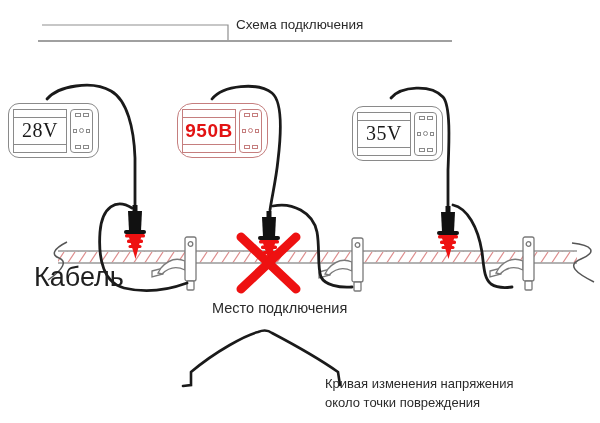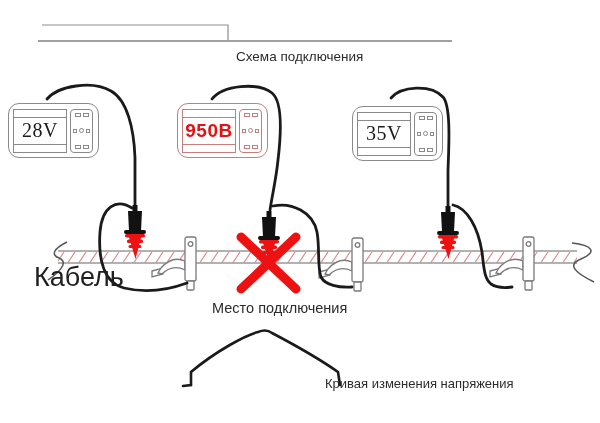--- a/index.html
+++ b/index.html
@@ -1,41 +1,41 @@
 <!DOCTYPE html>
 <html><head>
 <meta charset="utf-8">
 <style>
   html,body{margin:0;padding:0;background:#fff;}
   .stage{position:relative;width:600px;height:423px;background:#fff;overflow:hidden;
          font-family:"Liberation Sans",sans-serif;}
   .stage svg{position:absolute;left:0;top:0;}
   .lbl{position:absolute;color:#2b2b2b;white-space:nowrap;}
-  .lbl-title{left:236px;top:17px;font-size:13.5px;margin-top:32px;}
+  .lbl-title{left:236px;top:17px;font-size:13.5px;}
   .lbl-cable{left:10px;top:262px;font-size:27px;color:#1f1f1f;margin-left:24px;}
   .lbl-fault{left:212px;top:300px;font-size:14.5px;}
   .lbl-curve{left:325px;top:374px;font-size:13px;line-height:19px;white-space:normal;width:210px;}
   
   .device{position:absolute;width:91px;height:55px;border:1.6px solid #8a8a8a;border-radius:11px;
           background:#fff;display:flex;align-items:center;padding:0 4px;box-sizing:border-box;gap:3px;}
   .screen{width:54px;height:44px;border:1.4px solid #8a8a8a;background:#fff;display:flex;flex-direction:column;box-sizing:border-box;}
   .strip{height:7px;flex:0 0 auto;}
   .strip.top{border-bottom:1.2px solid #8a8a8a;}
   .strip.bot{border-top:1.2px solid #8a8a8a;}
   .reading{flex:1;display:flex;align-items:center;justify-content:center;font-size:20px;letter-spacing:0.5px;}
   .reading.serif{font-family:"Liberation Serif",serif;}
   .reading.sans{font-family:"Liberation Sans",sans-serif;font-weight:600;font-size:19px;}
   .keypad{width:23px;height:44px;border:1.4px solid #8a8a8a;border-radius:4px;box-sizing:border-box;
           display:flex;flex-direction:column;justify-content:space-between;align-items:center;padding:3px 2px;}
   .krow{display:flex;gap:2px;align-items:center;justify-content:center;}
   .kbtn{width:6px;height:4px;border:1px solid #8a8a8a;box-sizing:border-box;display:block;}
   .kbtn.sm{width:4px;height:4px;}
   .kdot{width:5px;height:5px;border:1px solid #8a8a8a;border-radius:50%;box-sizing:border-box;display:block;}
   
-  .device.faulty{border-color:#c57e7e;}
+  .device.faulty{border-color:#c57e7e;border-radius:15px;}
   .device.faulty .screen,.device.faulty .strip.top,.device.faulty .strip.bot{border-color:#c57e7e;}
   .device.faulty .keypad,.device.faulty .kbtn,.device.faulty .kdot{border-color:#c57e7e;}
 </style>
 </head>
 <body>
 
 <div class="stage">
 
   <svg width="600" height="423" viewBox="0 0 600 423">
     <defs>
@@ -122,20 +122,21 @@
     </g>
 
     <path d="M 183,386 L 191,385 L 191,372 C 216,351 246,335 258,332 C 263,330 268,330 272,333 C 291,343 321,360 338,372 L 340,385" fill="none" stroke="#1a1a1a" stroke-width="2.6" stroke-linecap="round"></path>
   </svg>
 
   <div class="lbl lbl-title">Схема подключения</div>
   <div class="lbl lbl-cable">Кабель</div>
   <div class="lbl lbl-fault">Место подключения</div>
   <div class="lbl lbl-curve">
     <div>Кривая изменения напряжения</div>
+    <div>около точки повреждения</div>
   </div>
 
   <div class="device" style="left:8px;top:103px">
     <div class="screen">
       <div class="strip top"></div>
       <div class="reading serif" style="color: rgb(26, 26, 26);">28V</div>
       <div class="strip bot"></div>
     </div>
     <div class="keypad">
       <div class="krow">

